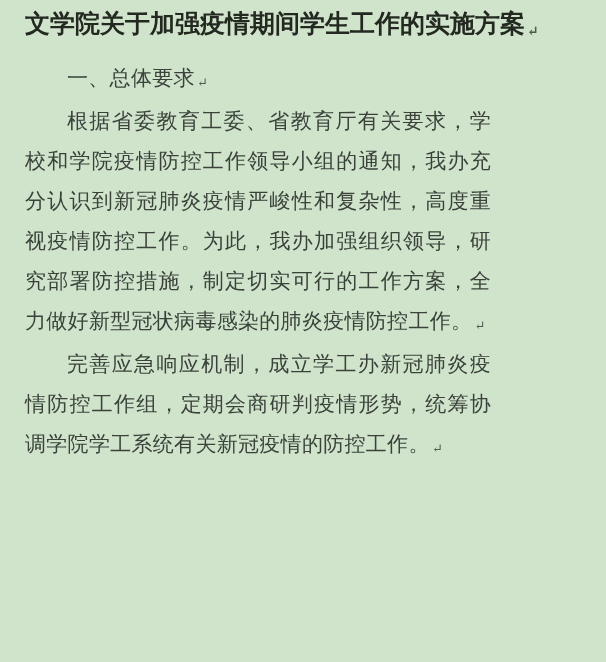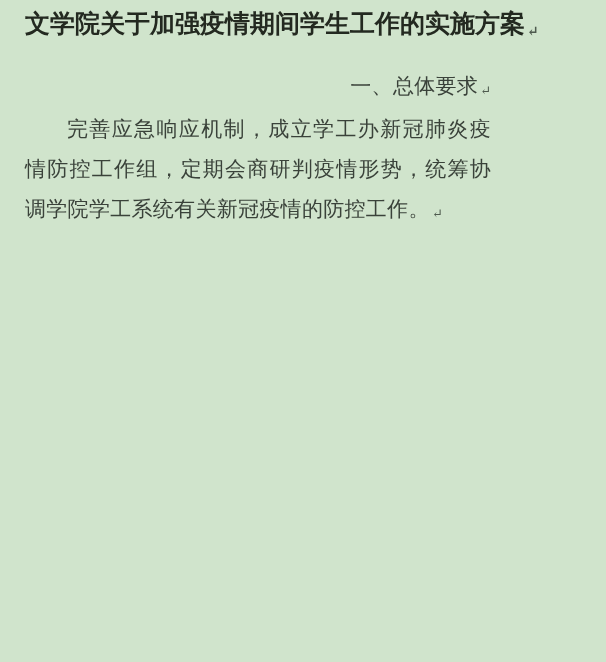--- a/index.html
+++ b/index.html
@@ -36,36 +36,37 @@
     margin: 0;
     font-size: 21px;
     line-height: 40px;
     letter-spacing: 0.3px;
     text-align: justify;
     text-justify: inter-character;
     text-indent: 2em;
     color: var(--text);
   }
   .heading {
-    margin-top: 16px;
-    text-align: right;
+    margin-top: 8px;
+    text-align: left;
   }
   .pmark {
     display: inline-block;
     font-size: 13px;
     letter-spacing: 0;
     text-indent: 0;
     color: var(--pmark);
     margin-left: 2px;
     transform: translateY(2px);
   }
   .title .pmark { font-size: 14px; transform: translateY(4px); }
 </style>
 </head>
 <body>
 
 <div class="page">
   <h1 class="title"><span>文学院关于加强疫情期间学生工作的实施方案</span><span class="pmark">↵</span></h1>
   <div>
       <p class="para heading"><span>一、总体要求</span><span class="pmark">↵</span></p>
+      <p class="para"><span>根据省委教育工委、省教育厅有关要求，学校和学院疫情防控工作领导小组的通知，我办充分认识到新冠肺炎疫情严峻性和复杂性，高度重视疫情防控工作。为此，我办加强组织领导，研究部署防控措施，制定切实可行的工作方案，全力做好新型冠状病毒感染的肺炎疫情防控工作。</span><span class="pmark">↵</span></p>
       <p class="para"><span>完善应急响应机制，成立学工办新冠肺炎疫情防控工作组，定期会商研判疫情形势，统筹协调学院学工系统有关新冠疫情的防控工作。</span><span class="pmark">↵</span></p>
     </div>
 </div>
 
 </body></html>

